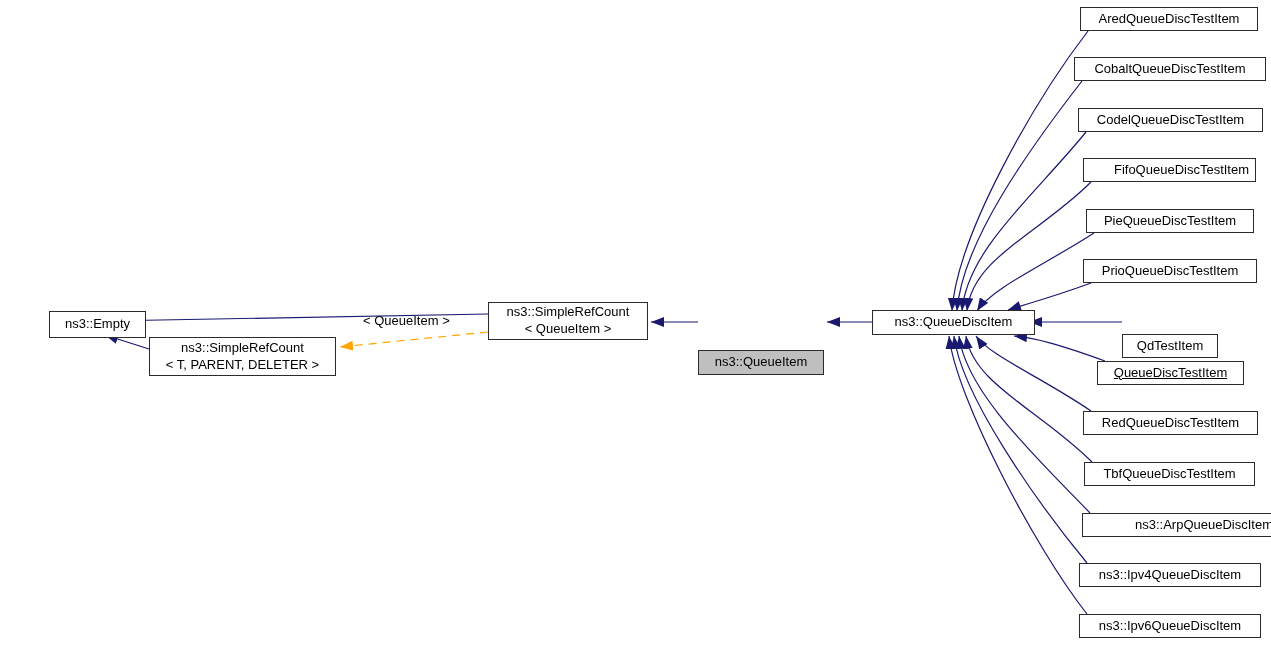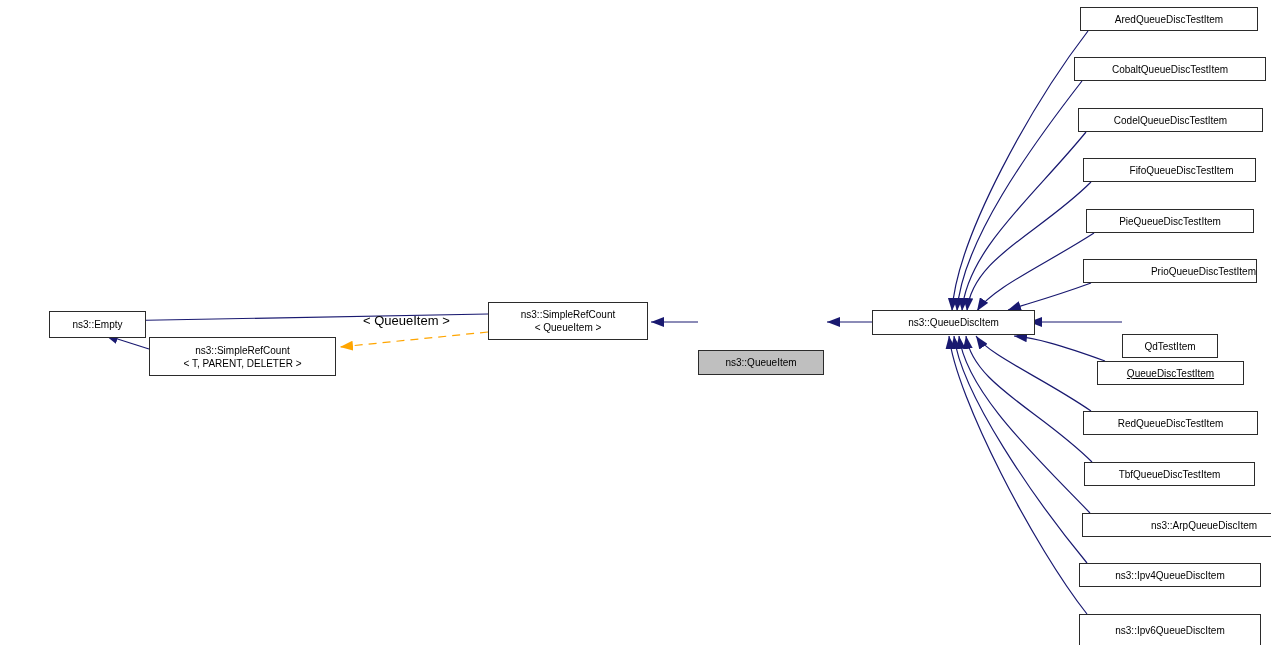--- a/index.html
+++ b/index.html
@@ -19,21 +19,21 @@
     position: absolute;
     left: 0;
     top: 0;
   }
   .node {
     position: absolute;
     box-sizing: border-box;
     border: 1.5px solid #2b2b2b;
     background: #ffffff;
     color: #000000;
-    font-size: 10px;
+    font-size: 13px;
     line-height: 1.3;
     display: flex;
     flex-direction: column;
     align-items: center;
     justify-content: center;
     text-align: center;
     white-space: nowrap;
     cursor: pointer;
   }
   .node.highlighted {
@@ -109,40 +109,40 @@
       </div>
       <div class="node" style="left: 1078px; top: 108px; width: 185px; height: 24px;">
         <div>CodelQueueDiscTestItem</div>
       </div>
       <div class="node" style="left: 1083px; top: 158px; width: 173px; height: 24px; padding-left: 24px;">
         <div>FifoQueueDiscTestItem</div>
       </div>
       <div class="node" style="left: 1086px; top: 209px; width: 168px; height: 24px;">
         <div>PieQueueDiscTestItem</div>
       </div>
-      <div class="node" style="left: 1083px; top: 259px; width: 174px; height: 24px; align-items: flex-end;">
+      <div class="node" style="left: 1083px; top: 259px; width: 174px; height: 24px;">
         <div>PrioQueueDiscTestItem</div>
       </div>
       <div class="node" style="left: 1122px; top: 310px; width: 96px; height: 24px; margin-top: 24px;">
         <div>QdTestItem</div>
       </div>
       <div class="node" style="left: 1097px; top: 361px; width: 147px; height: 24px; text-decoration: underline;">
         <div>QueueDiscTestItem</div>
       </div>
       <div class="node" style="left: 1083px; top: 411px; width: 175px; height: 24px;">
         <div>RedQueueDiscTestItem</div>
       </div>
       <div class="node" style="left: 1084px; top: 462px; width: 171px; height: 24px;">
         <div>TbfQueueDiscTestItem</div>
       </div>
       <div class="node" style="left: 1082px; top: 513px; width: 204px; height: 24px; padding-left: 40px;">
         <div>ns3::ArpQueueDiscItem</div>
       </div>
       <div class="node" style="left: 1079px; top: 563px; width: 182px; height: 24px;">
         <div>ns3::Ipv4QueueDiscItem</div>
       </div>
-      <div class="node" style="left: 1079px; top: 614px; width: 182px; height: 32px;">
+      <div class="node" style="left: 1079px; top: 614px; width: 182px; height: 24px;">
         <div>ns3::Ipv6QueueDiscItem</div>
       </div>
     </div>
 
   <div class="edge-label" id="edge-label" style="left: 363px; top: 313px;">&lt; QueueItem &gt;</div>
 </div>
 
 </body></html>

